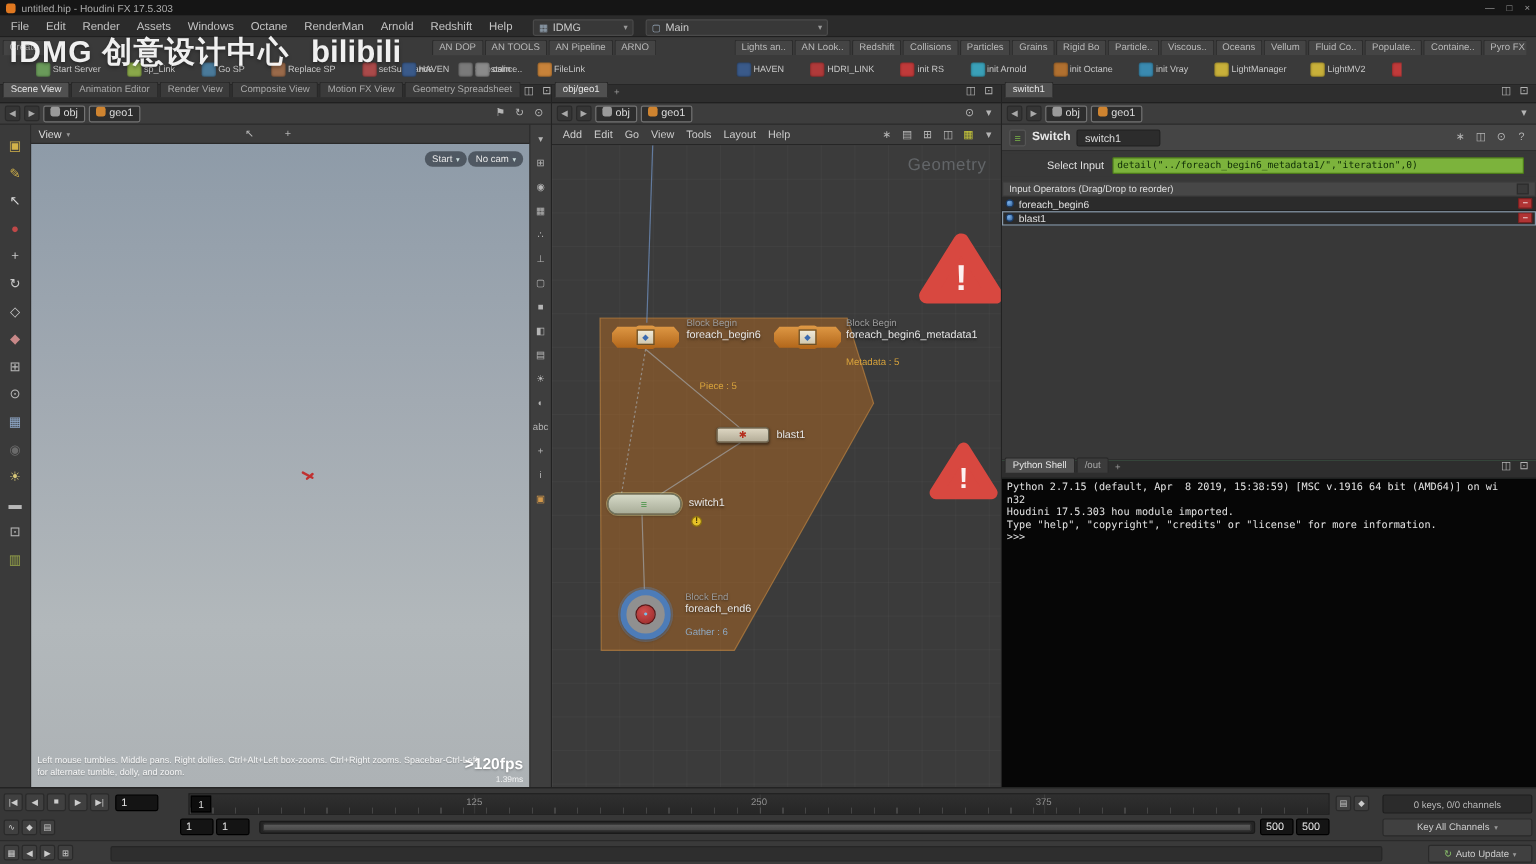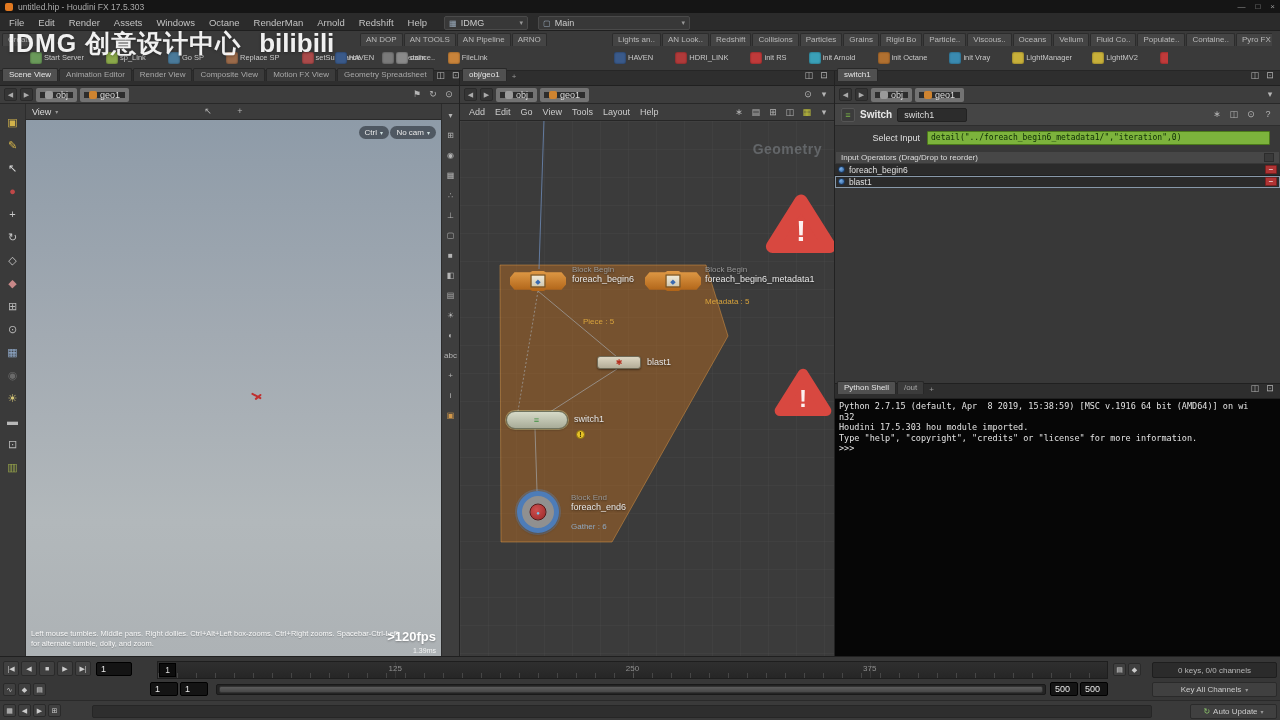--- a/index.html
+++ b/index.html
@@ -44,21 +44,21 @@
 #scene-pane{left:0;width:460px;border-right:1px solid #222}
 #net-pane{left:460px;width:375px;border-right:1px solid #222}
 #right-pane{left:835px;width:445px}
 .pane-tabs{position:relative;height:15px;background:#2e2e2e;display:flex;align-items:flex-end;gap:1px;padding:1px 2px 4px;font-size:8px;color:#a8a8a8;border-bottom:1px solid #202020}
 .pane-tab{background:#3b3b3b;border:1px solid #282828;border-bottom:none;border-radius:2px 2px 0 0;padding:1px 6px 2px;white-space:nowrap}
 .pane-tab.active{background:#505050;color:#e5e5e5}
 .tab-add{padding:0 4px;color:#999}
 .pane-corner{margin-left:auto;display:flex;gap:3px;padding-right:2px;color:#999;font-size:8px;align-items:center}
 .pathbar{height:18px;background:#3d3d3d;border-bottom:1px solid #282828;display:flex;align-items:center;gap:3px;padding:0 4px;font-size:9px}
 .nav-btn{width:13px;height:13px;background:#353535;border:1px solid #2a2a2a;border-radius:2px;color:#aaa;font-size:7px;display:flex;align-items:center;justify-content:center}
-.chip{display:flex;align-items:center;gap:3px;height:14px;background:#2d2d2d;border:4px solid #737373;border-radius:2px;padding:0 5px;color:#ddd}
+.chip{display:flex;align-items:flex-start;gap:3px;height:14px;background:#2d2d2d;border:1px solid #737373;border-radius:2px;padding:0 5px;color:#ddd}
 .chip-ico{width:8px;height:8px;border-radius:2px}
 .pathbar-right{margin-left:auto;display:flex;gap:4px;color:#aaa;font-size:8px}
 .icon-btn{display:inline-flex;align-items:center;justify-content:center;min-width:12px;height:12px;color:#b5b5b5;font-size:9px;line-height:1;cursor:default}
 
 
 #vp-leftstrip{position:absolute;left:0;top:33px;bottom:0;width:26px;background:#3a3a3a;border-right:1px solid #2c2c2c;display:flex;flex-direction:column;align-items:center;gap:11px;padding-top:12px;overflow:hidden}
 #vp-leftstrip .icon-btn{font-size:11px}
 #vp-rightstrip{position:absolute;right:0;top:33px;bottom:0;width:18px;background:#3e3e3e;border-left:1px solid #2c2c2c;display:flex;flex-direction:column;align-items:center;gap:8px;padding-top:6px;overflow:hidden}
 #vp-rightstrip .icon-btn{font-size:8px}
 #vp-header{position:absolute;left:26px;right:18px;top:33px;height:16px;background:#3c3c3c;border-bottom:1px solid #2a2a2a;display:flex;align-items:center;gap:4px;padding:0 6px;font-size:9px;color:#ddd}
@@ -74,21 +74,21 @@
 .axis-marker{position:absolute;left:224px;top:270px;width:14px;height:12px}
 .axis-marker::before,.axis-marker::after{content:"";position:absolute;background:#c03030;height:1.5px;border-radius:1px}
 .axis-marker::before{width:11px;transform:rotate(28deg);top:5px;left:1px}
 .axis-marker::after{width:8px;transform:rotate(-40deg);top:6px;left:4px}
 
 
 #net-toolbar{height:17px;background:#3d3d3d;border-bottom:1px solid #262626;display:flex;align-items:center;gap:2px;padding:0 4px;font-size:9px;color:#ccc}
 .net-menu-item{padding:1px 5px}
 #net-toolbar .right{margin-left:auto;display:flex;gap:5px}
 #net-canvas{position:absolute;left:0;top:50px;right:0;bottom:0;background:#3b3b3b;background-image:linear-gradient(rgba(255,255,255,.022) 1px,transparent 1px),linear-gradient(90deg,rgba(255,255,255,.022) 1px,transparent 1px);background-size:28px 28px;overflow:hidden}
-.ghost-label{position:absolute;top:20px;right:12px;font-size:14px;font-weight:bold;color:rgba(190,200,210,.3);letter-spacing:.5px}
+.ghost-label{position:absolute;top:8px;right:12px;font-size:14px;font-weight:normal;color:rgba(190,200,210,.3);letter-spacing:.5px}
 #net-svg{position:absolute;top:0;left:0;pointer-events:none}
 .net-node{position:absolute}
 .node-block-begin{width:56px;height:20px}
 .node-block-begin .wings{position:absolute;top:0;left:0;right:0;bottom:0;background:linear-gradient(180deg,#e09a46,#b06418);clip-path:polygon(0 32%,8% 6%,36% 6%,40% 0,60% 0,64% 6%,92% 6%,100% 32%,100% 68%,92% 94%,64% 94%,60% 100%,40% 100%,36% 94%,8% 94%,0 68%);box-shadow:0 1px 2px rgba(0,0,0,.4)}
 .node-block-begin .core{position:absolute;left:50%;top:50%;transform:translate(-50%,-50%);width:15px;height:13px;background:linear-gradient(180deg,#f0ead8,#d0c8b0);border:1px solid #6a5028;display:flex;align-items:center;justify-content:center;font-size:7px;color:#3a6ab0}
 .node-sop{width:44px;height:13px;border-radius:3px;background:linear-gradient(180deg,#ddd6c2,#b4ad98);border:1px solid #6f6a57;display:flex;align-items:center;justify-content:center;box-shadow:0 1px 2px rgba(0,0,0,.4)}
 .node-sop span{font-size:8px;color:#b52e1e;line-height:1}
 .node-switch{width:62px;height:18px;border-radius:9px;background:linear-gradient(180deg,#d6dac8,#a8ac98);border:1px solid #70745f;display:flex;align-items:center;justify-content:center;box-shadow:0 0 0 1px rgba(255,255,180,.35),0 1px 2px rgba(0,0,0,.4)}
 .node-switch span{font-size:9px;font-weight:bold;color:#3f8f3f;letter-spacing:1px}
 .node-block-end{width:42px;height:42px;border-radius:50%;background:#909090;border:5px solid #4d7cb8;box-shadow:0 0 0 2px rgba(100,150,210,.3),0 1px 3px rgba(0,0,0,.4)}
@@ -386,21 +386,21 @@
           <span class="icon-btn">▤</span>
           <span class="icon-btn">☀</span>
           <span class="icon-btn">◐</span>
           <span class="icon-btn">abc</span>
           <span class="icon-btn">+</span>
           <span class="icon-btn">i</span>
           <span class="icon-btn" style="color: rgb(210, 152, 74);">▣</span>
         </div>
       <div id="vp-canvas">
         <div class="cam-pill" id="pill-persp">
-          <span>Ctrl</span>
+          <span>Start</span>
           <span class="pill-caret">▾</span>
         </div>
         <div class="cam-pill" id="pill-cam">
           <span>No cam</span>
           <span class="pill-caret">▾</span>
         </div>
         <div class="axis-marker"></div>
         <div class="vp-help">
           <div>Left mouse tumbles. Middle pans. Right dollies. Ctrl+Alt+Left box-zooms. Ctrl+Right zooms. Spacebar-Ctrl-Left</div>
           <div>for alternate tumble, dolly, and zoom.</div>

